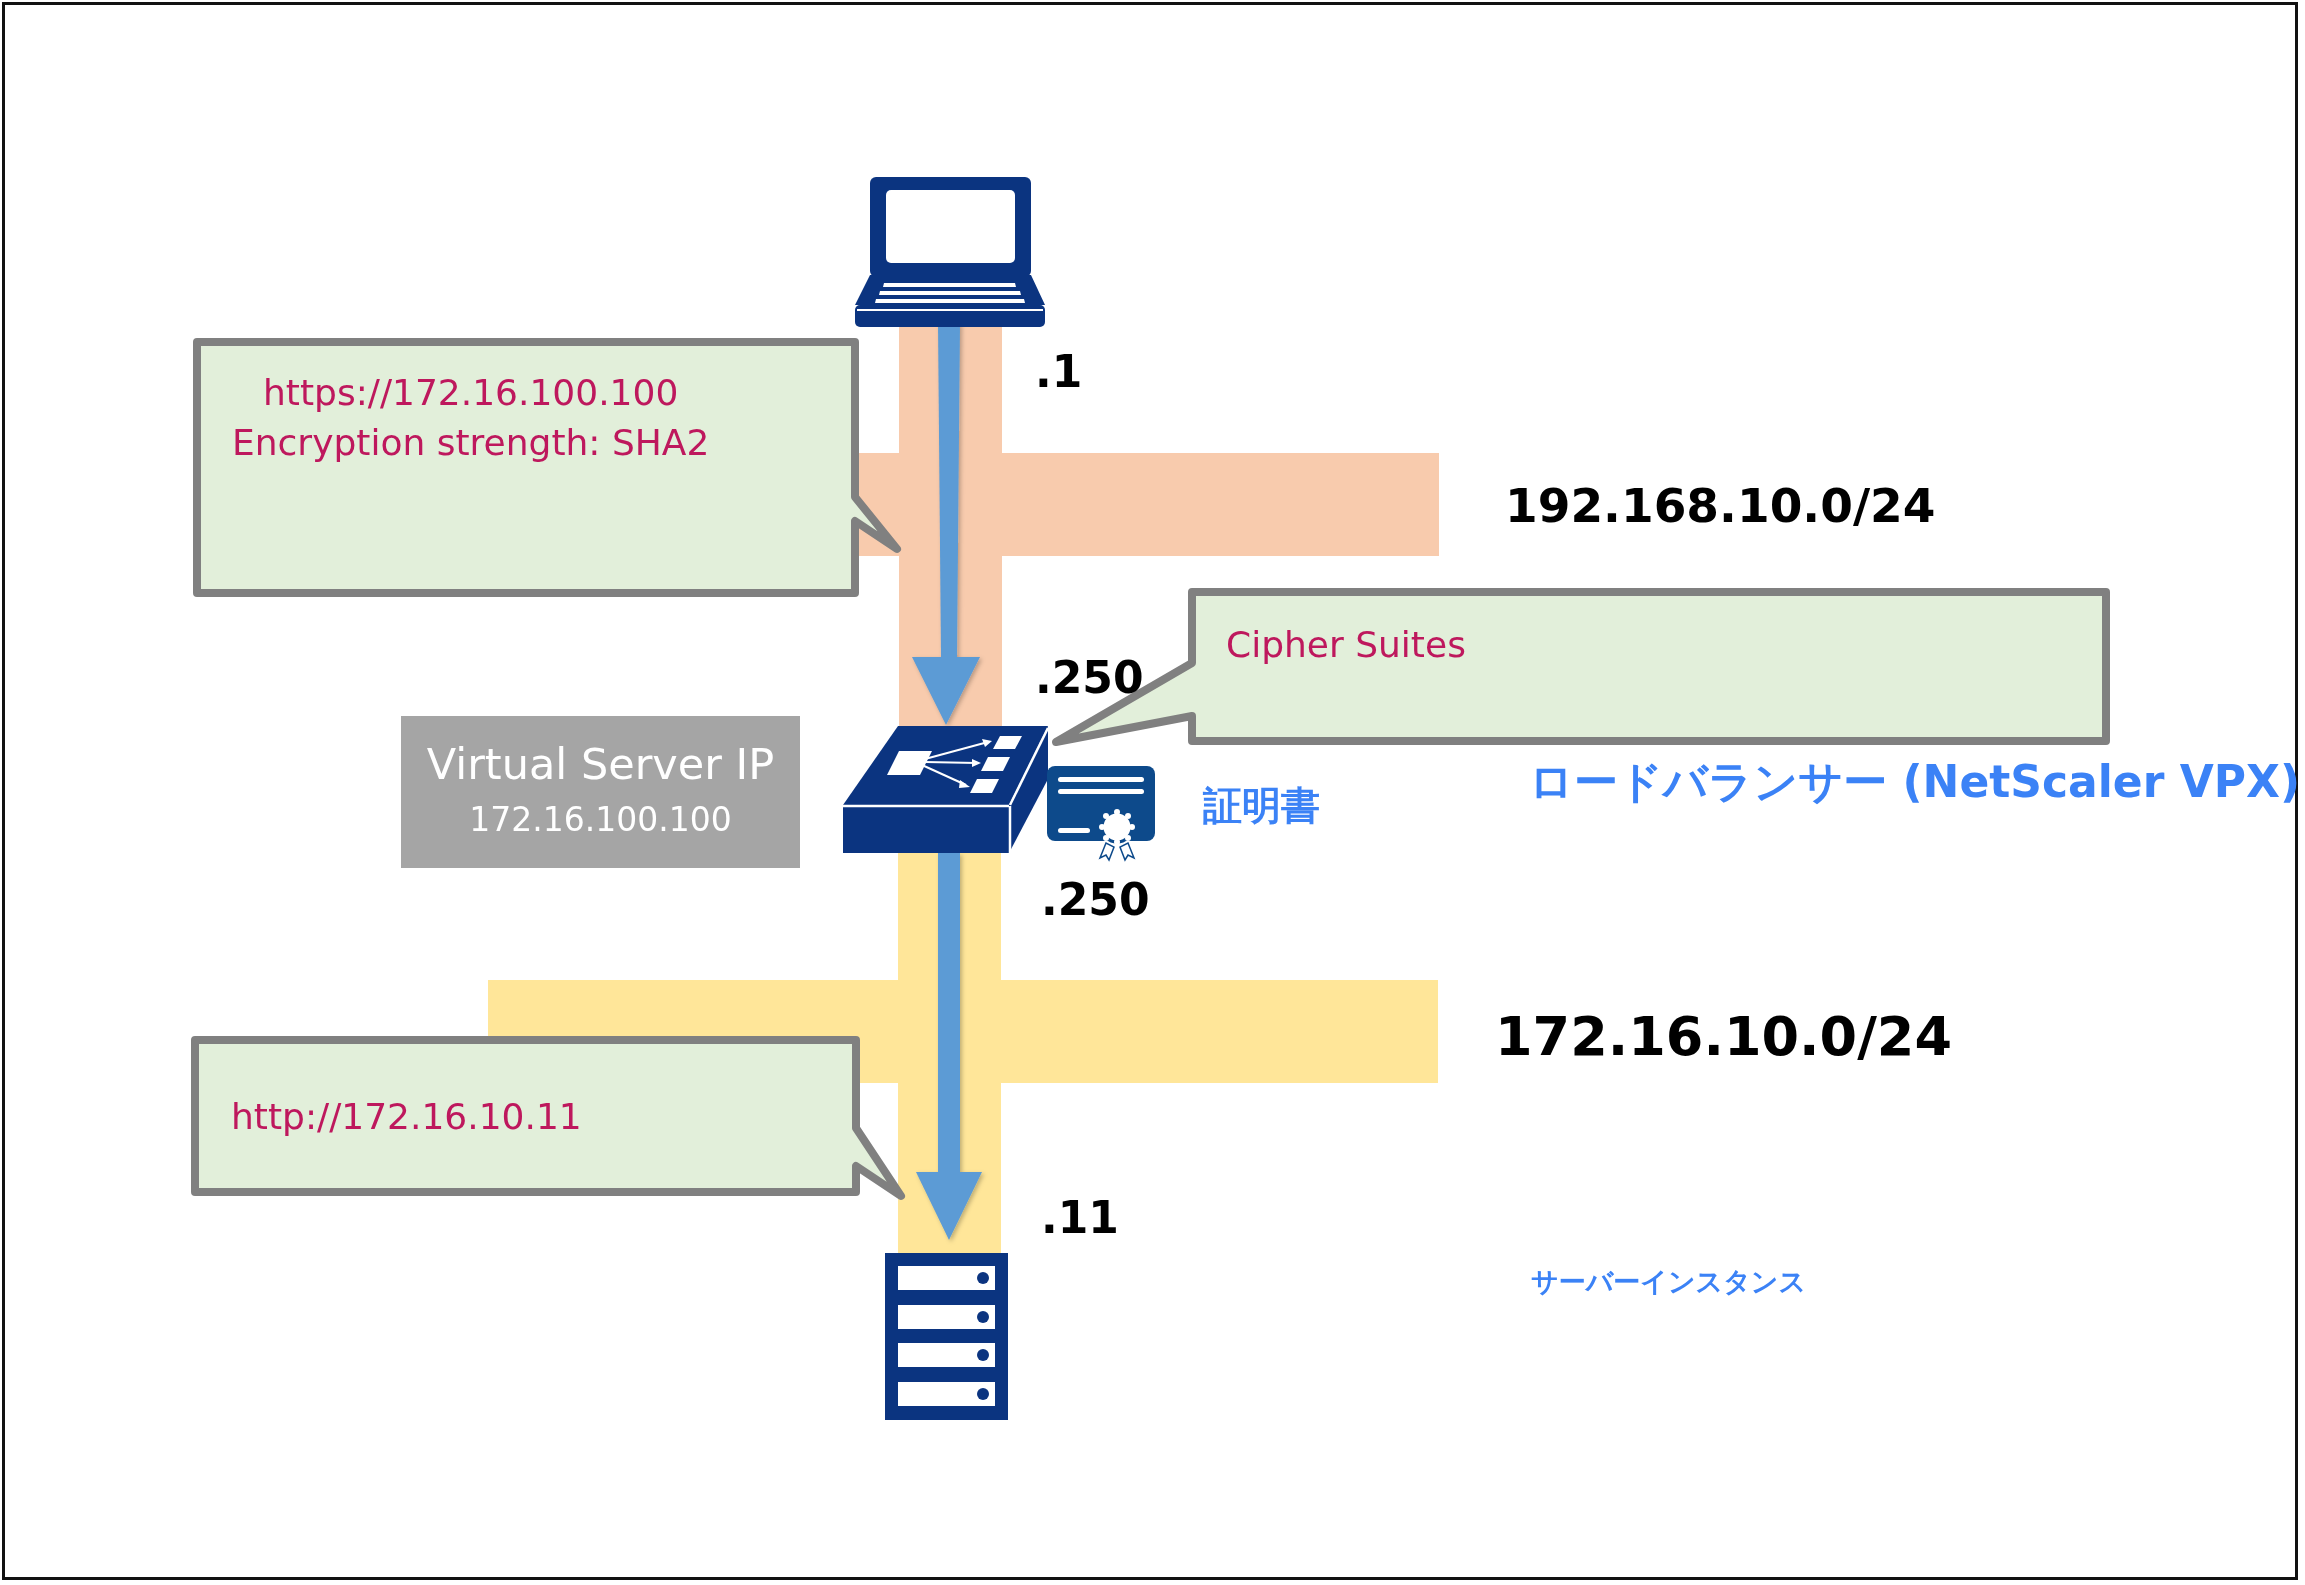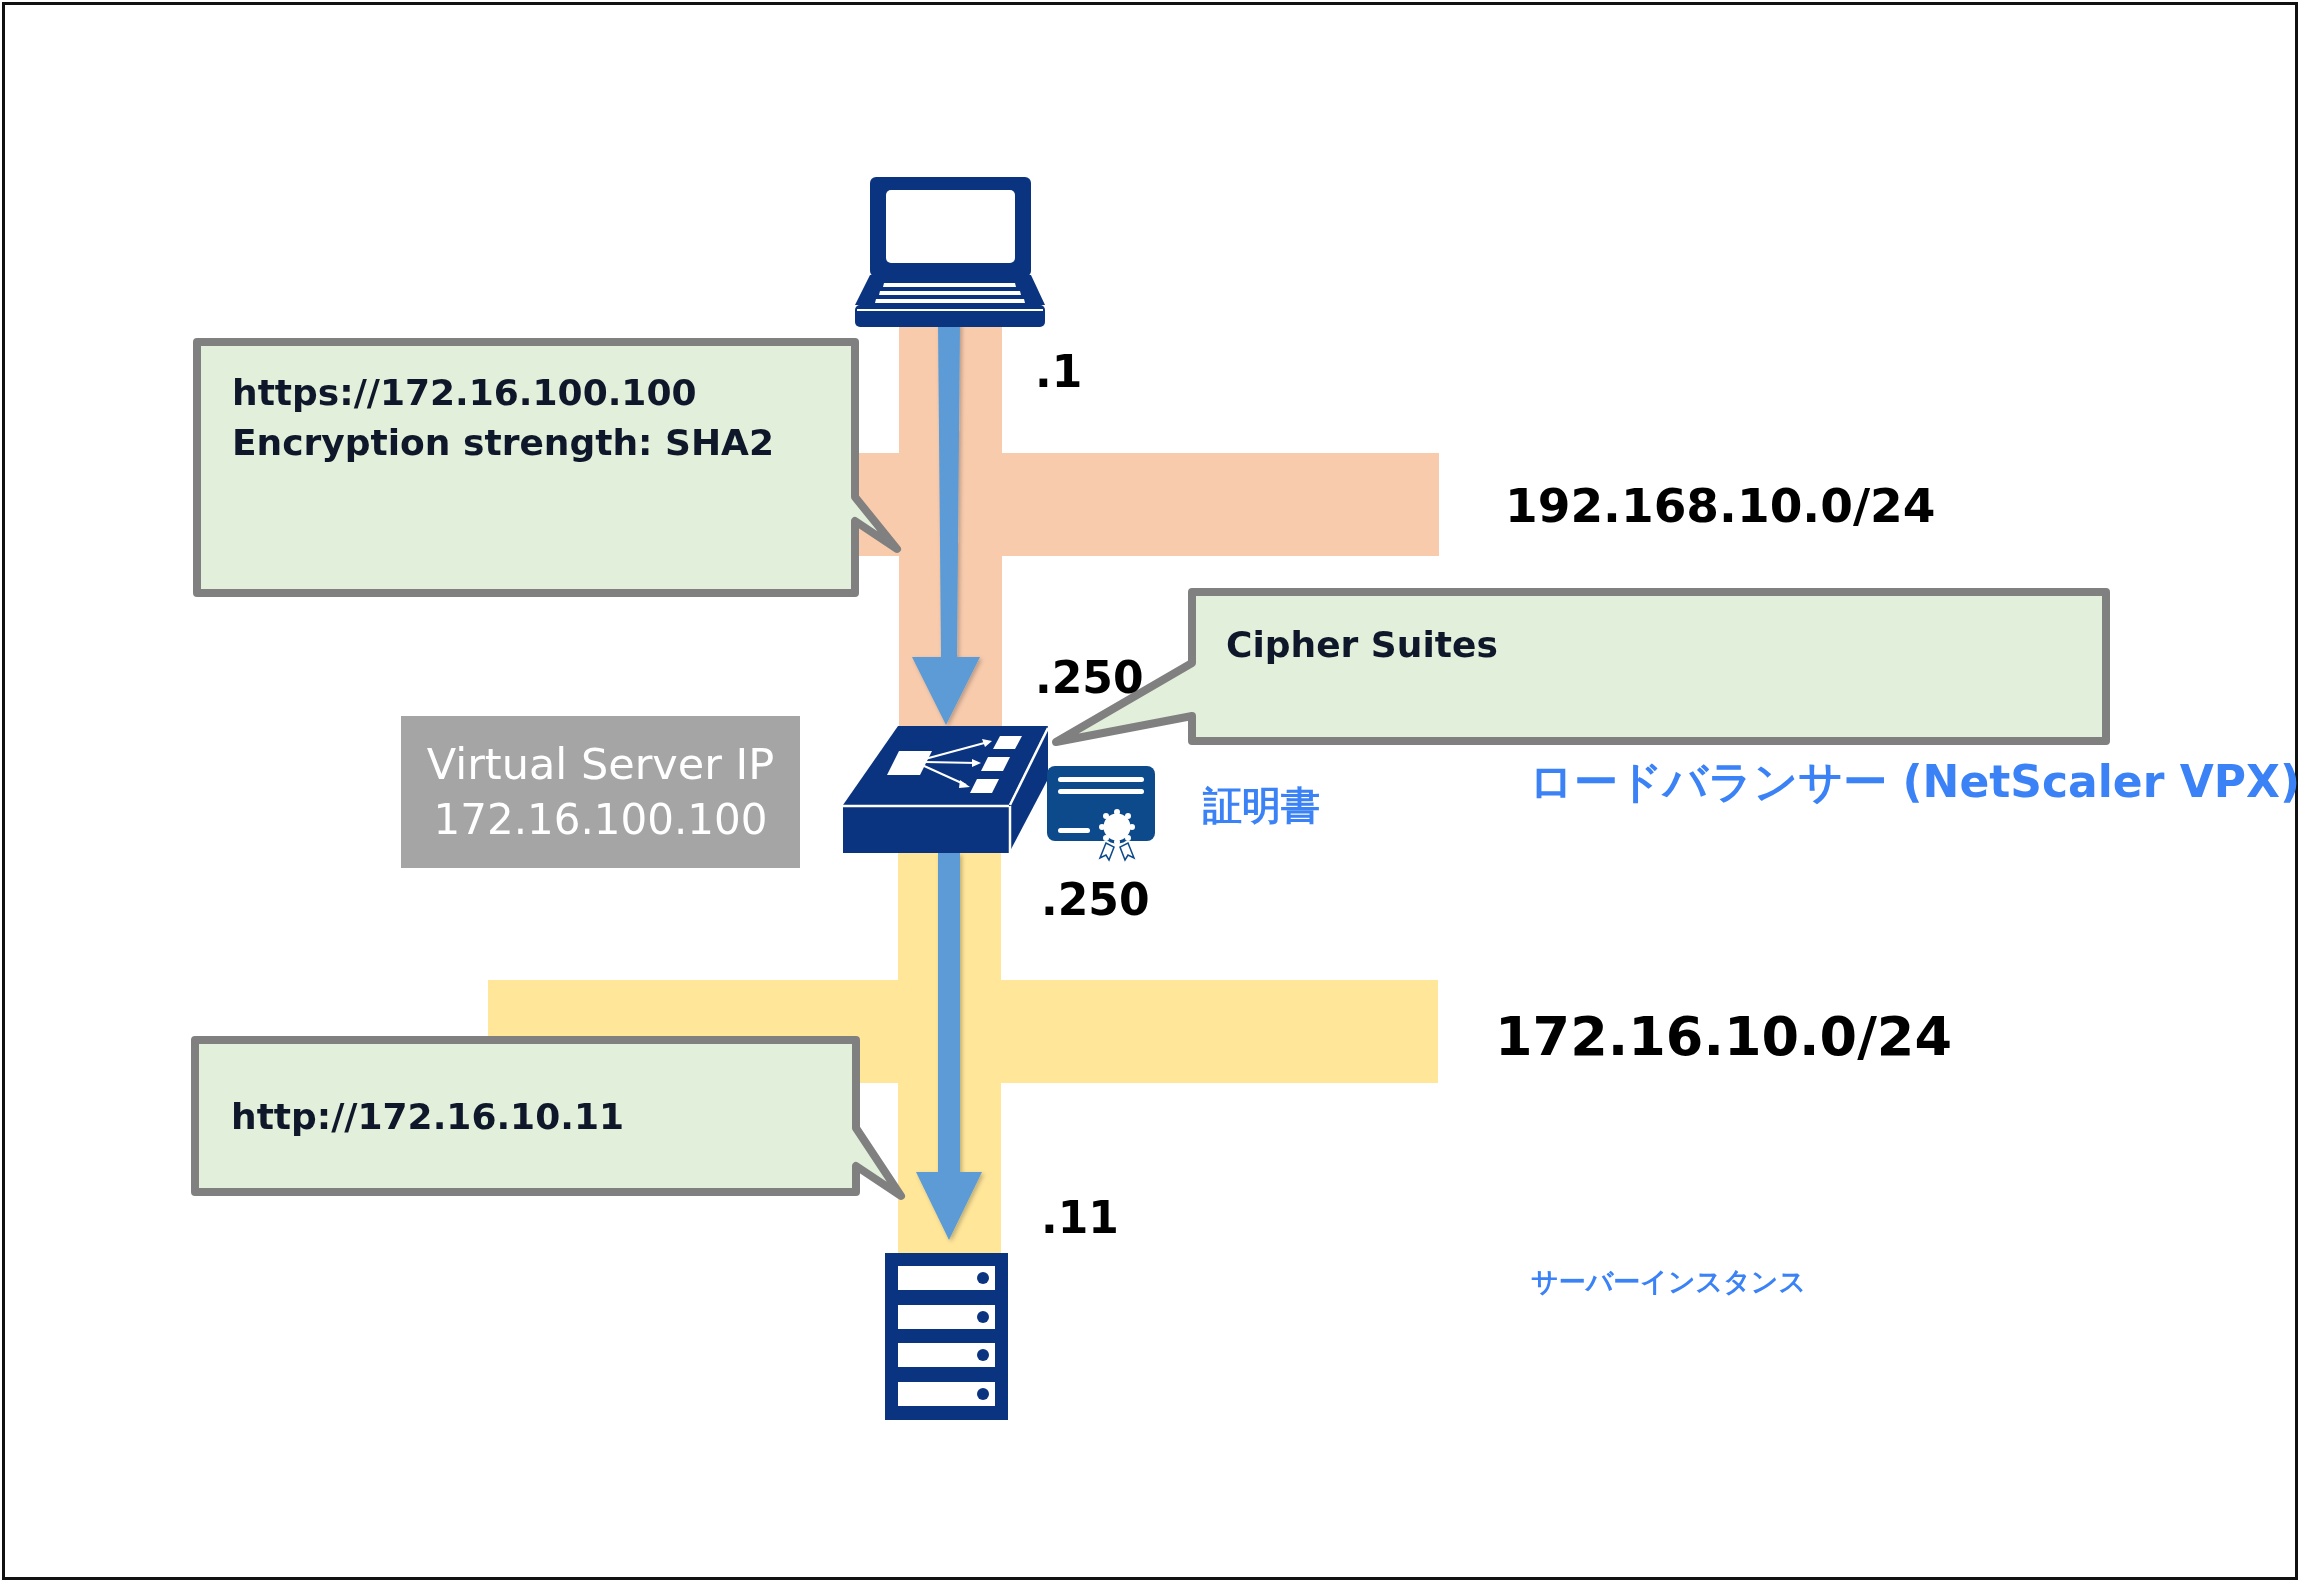--- a/index.html
+++ b/index.html
@@ -5,26 +5,26 @@
   html, body { margin: 0; padding: 0; background: #ffffff; }
   body { width: 2305px; height: 1585px; position: relative; overflow: hidden;
          font-family: "DejaVu Sans", sans-serif; }
   #frame { position: absolute; left: 2px; top: 2px; width: 2296px; height: 1578px;
            border: 3px solid #111111; box-sizing: border-box; background:#fff; }
   .band { position: absolute; }
   .lbl-bold { position: absolute; font-family: "DejaVu Sans", sans-serif; font-weight: bold;
               color: #000; white-space: nowrap; line-height: 1; }
   .lbl-norm { position: absolute; font-family: "DejaVu Sans", sans-serif; font-weight: bold;
               color: #3b82f6; white-space: nowrap; line-height: 1; margin-left: 27px; }
-  .bubble-text { position: absolute; font-family: "DejaVu Sans", sans-serif; font-weight: bold;
-                 color: #0f172a; white-space: nowrap; font-size: 36px; line-height: 50px; }
+  .bubble-text { position: absolute; font-family: "DejaVu Sans", sans-serif; font-weight: normal;
+                 color: #be185d; white-space: nowrap; font-size: 36px; line-height: 50px; text-align: center; }
   #vs-box { position: absolute; left: 401px; top: 716px; width: 399px; height: 152px;
             background: #a5a5a5; color: #ffffff; text-align: center; }
   #vs-box .l1 { position: absolute; left: 0; right: 0; top: 28px; font-size: 43px; line-height: 40px; }
-  #vs-box .l2 { position: absolute; left: 0; right: 0; top: 80px; font-size: 42px; line-height: 48px; }
+  #vs-box .l2 { position: absolute; left: 0; right: 0; top: 80px; font-size: 33px; line-height: 48px; }
   svg { position: absolute; left: 0; top: 0; overflow: visible; }
 </style>
 </head>
 <body>
 
 <div id="frame"></div>
 
 <div class="band" style="left:487px; top:453px; width:952px; height:103px; background:#f8cbad;"></div>
 <div class="band" style="left:899px; top:327px; width:103px; height:400px; background:#f8cbad;"></div>
 

